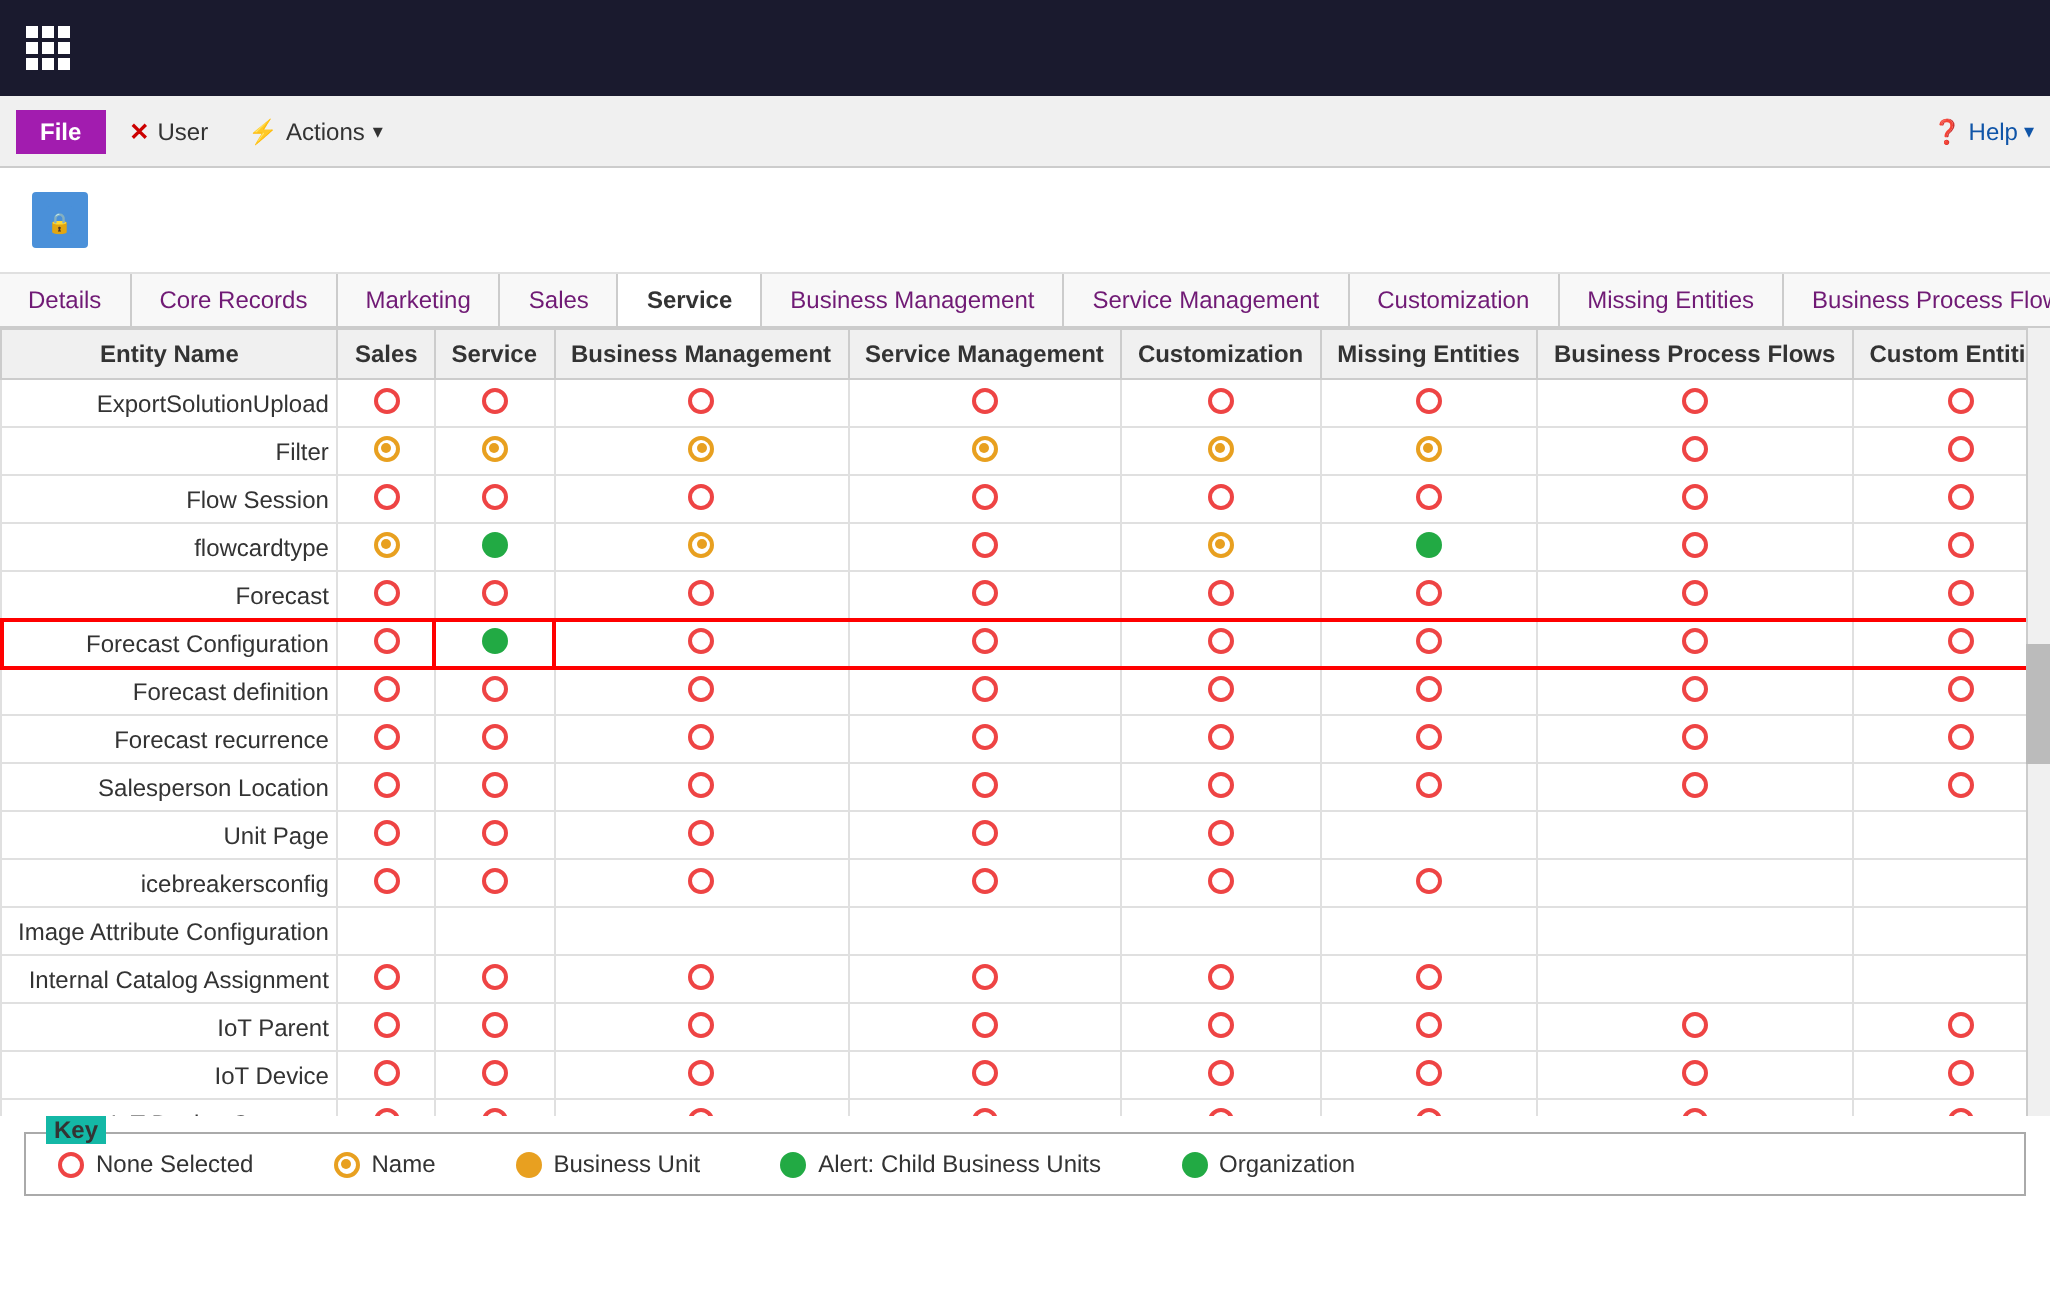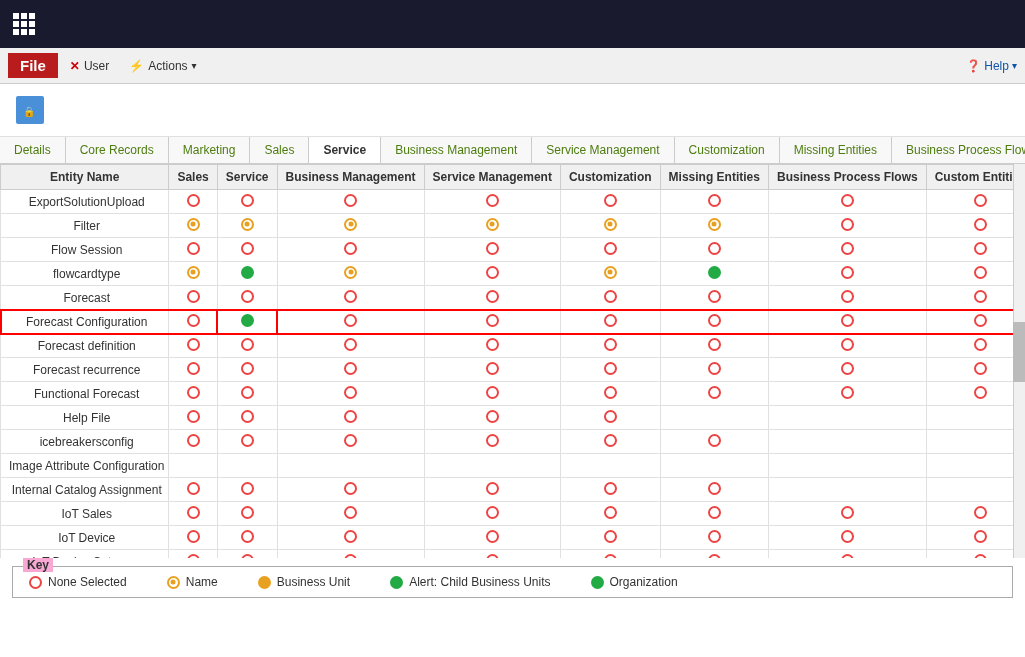--- a/index.html
+++ b/index.html
@@ -37,23 +37,23 @@
       border-bottom: 1px solid #ccc;
       height: 36px;
     }
     .toolbar-left { display: flex; align-items: center; gap: 4px; }
     .toolbar-btn {
       display: flex; align-items: center; gap: 4px;
       background: none; border: none; cursor: pointer;
       padding: 3px 8px; font-size: 12px; color: #333;
     }
     .file-btn {
-      background: #b91c1c; color: #fff;
+      background: #a21caf; color: #fff;
       border: none; padding: 4px 12px;
-      font-size: 15px; cursor: pointer; font-weight: 600;
+      font-size: 12px; cursor: pointer; font-weight: 600;
     }
     .toolbar-right { display: flex; align-items: center; gap: 4px; }
     .help-btn { display: flex; align-items: center; gap: 3px; cursor: pointer; font-size: 12px; color: #1055a8; }
 
     
     .page-header {
       display: flex; align-items: center; gap: 10px;
       padding: 12px 16px;
       border-bottom: 1px solid #e0e0e0;
     }
@@ -72,21 +72,21 @@
       border-bottom: 1px solid #ccc;
       background: #f8f8f8;
       padding: 0 0 0 0;
     }
     .tab {
       padding: 6px 14px;
       font-size: 12px;
       border: none;
       background: none;
       cursor: pointer;
-      color: #4d7c0f;
+      color: #701a75;
       border-right: 1px solid #ccc;
       white-space: nowrap;
     }
     .tab.active { background: #fff; font-weight: 600; color: #333; }
 
     
     .content-area {
       display: flex;
       height: calc(657px - 48px - 36px - 56px - 33px - 90px);
       overflow: hidden;
@@ -114,21 +114,21 @@
       position: sticky; top: 0; z-index: 1;
     }
     .data-table th.name-col { text-align: center; min-width: 160px; }
     .data-table td {
       border: 1px solid #e0e0e0;
       padding: 3px 4px;
       text-align: center;
       height: 24px;
     }
     .data-table td.row-name {
-      text-align: center;
+      text-align: right;
       padding-left: 8px;
       white-space: nowrap;
     }
 
     
     .circle-none {
       display: inline-block; width: 13px; height: 13px;
       border-radius: 50%; border: 2px solid #e44; background: none;
     }
 
@@ -154,21 +154,21 @@
     .key-section {
       border: 1px solid #aaa;
       margin: 8px 12px;
       padding: 8px 16px;
       display: flex; align-items: center; gap: 40px;
       font-size: 12px;
       position: relative;
     }
     .key-section .key-label {
       position: absolute; top: -9px; left: 10px;
-      background: #f9a8d4; padding: 0 4px;
+      background: #14b8a6; padding: 0 4px;
       font-weight: 600; font-size: 12px;
     }
     .key-item { display: flex; align-items: center; gap: 6px; }
   </style>
 </head>
 <body>
 
 <div class="top-nav">
   <div class="waffle-btn">
     <div class="waffle-icon">
@@ -328,32 +328,32 @@
             <td><span class="circle-none"></span></td>
             <td><span class="circle-none"></span></td>
             <td><span class="circle-none"></span></td>
             <td><span class="circle-none"></span></td>
             <td><span class="circle-none"></span></td>
             <td><span class="circle-none"></span></td>
             <td><span class="circle-none"></span></td>
             <td><span class="circle-none"></span></td>
           </tr>
           <tr>
-            <td class="row-name">Functional Forecast</td>
-            <td><span class="circle-none"></span></td>
-            <td><span class="circle-none"></span></td>
-            <td><span class="circle-none"></span></td>
-            <td><span class="circle-none"></span></td>
-            <td><span class="circle-none"></span></td>
-            <td><span class="circle-none"></span></td>
-            <td><span class="circle-none"></span></td>
-            <td><span class="circle-none"></span></td>
-          </tr>
-          <tr>
-            <td class="row-name">Help File</td>
+            <td class="row-name">Salesperson Location</td>
+            <td><span class="circle-none"></span></td>
+            <td><span class="circle-none"></span></td>
+            <td><span class="circle-none"></span></td>
+            <td><span class="circle-none"></span></td>
+            <td><span class="circle-none"></span></td>
+            <td><span class="circle-none"></span></td>
+            <td><span class="circle-none"></span></td>
+            <td><span class="circle-none"></span></td>
+          </tr>
+          <tr>
+            <td class="row-name">Unit Page</td>
             <td><span class="circle-none"></span></td>
             <td><span class="circle-none"></span></td>
             <td><span class="circle-none"></span></td>
             <td><span class="circle-none"></span></td>
             <td><span class="circle-none"></span></td>
             <td></td>
             <td></td>
             <td></td>
           </tr>
           <tr>
@@ -383,21 +383,21 @@
             <td><span class="circle-none"></span></td>
             <td><span class="circle-none"></span></td>
             <td><span class="circle-none"></span></td>
             <td><span class="circle-none"></span></td>
             <td><span class="circle-none"></span></td>
             <td><span class="circle-none"></span></td>
             <td></td>
             <td></td>
           </tr>
           <tr>
-            <td class="row-name">IoT Sales</td>
+            <td class="row-name">IoT Parent</td>
             <td><span class="circle-none"></span></td>
             <td><span class="circle-none"></span></td>
             <td><span class="circle-none"></span></td>
             <td><span class="circle-none"></span></td>
             <td><span class="circle-none"></span></td>
             <td><span class="circle-none"></span></td>
             <td><span class="circle-none"></span></td>
             <td><span class="circle-none"></span></td>
           </tr>
           <tr>

